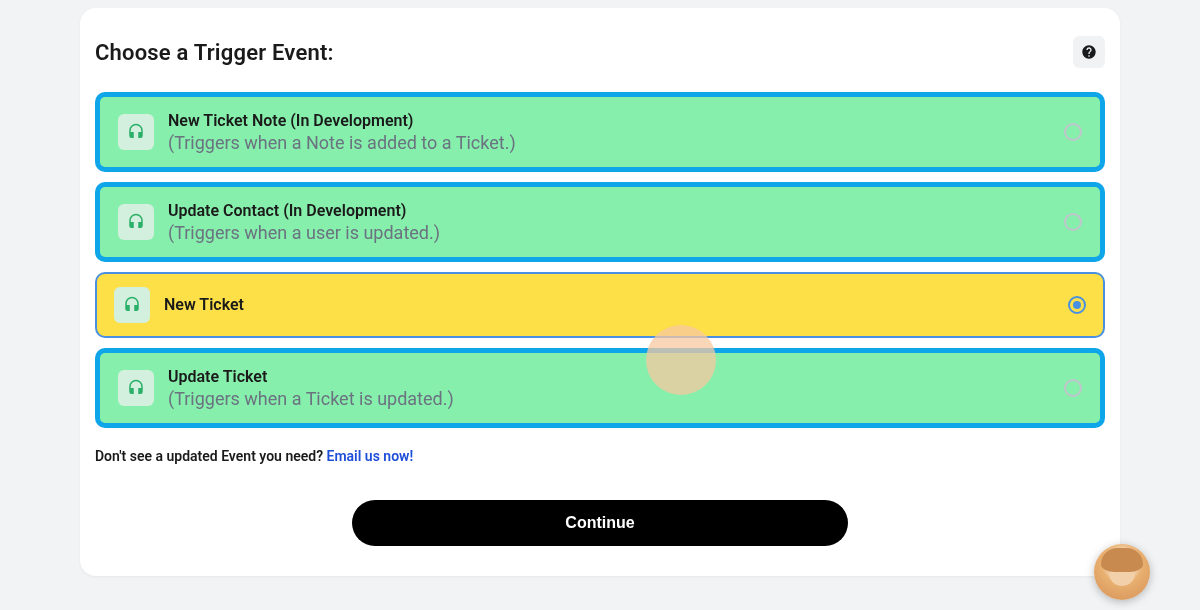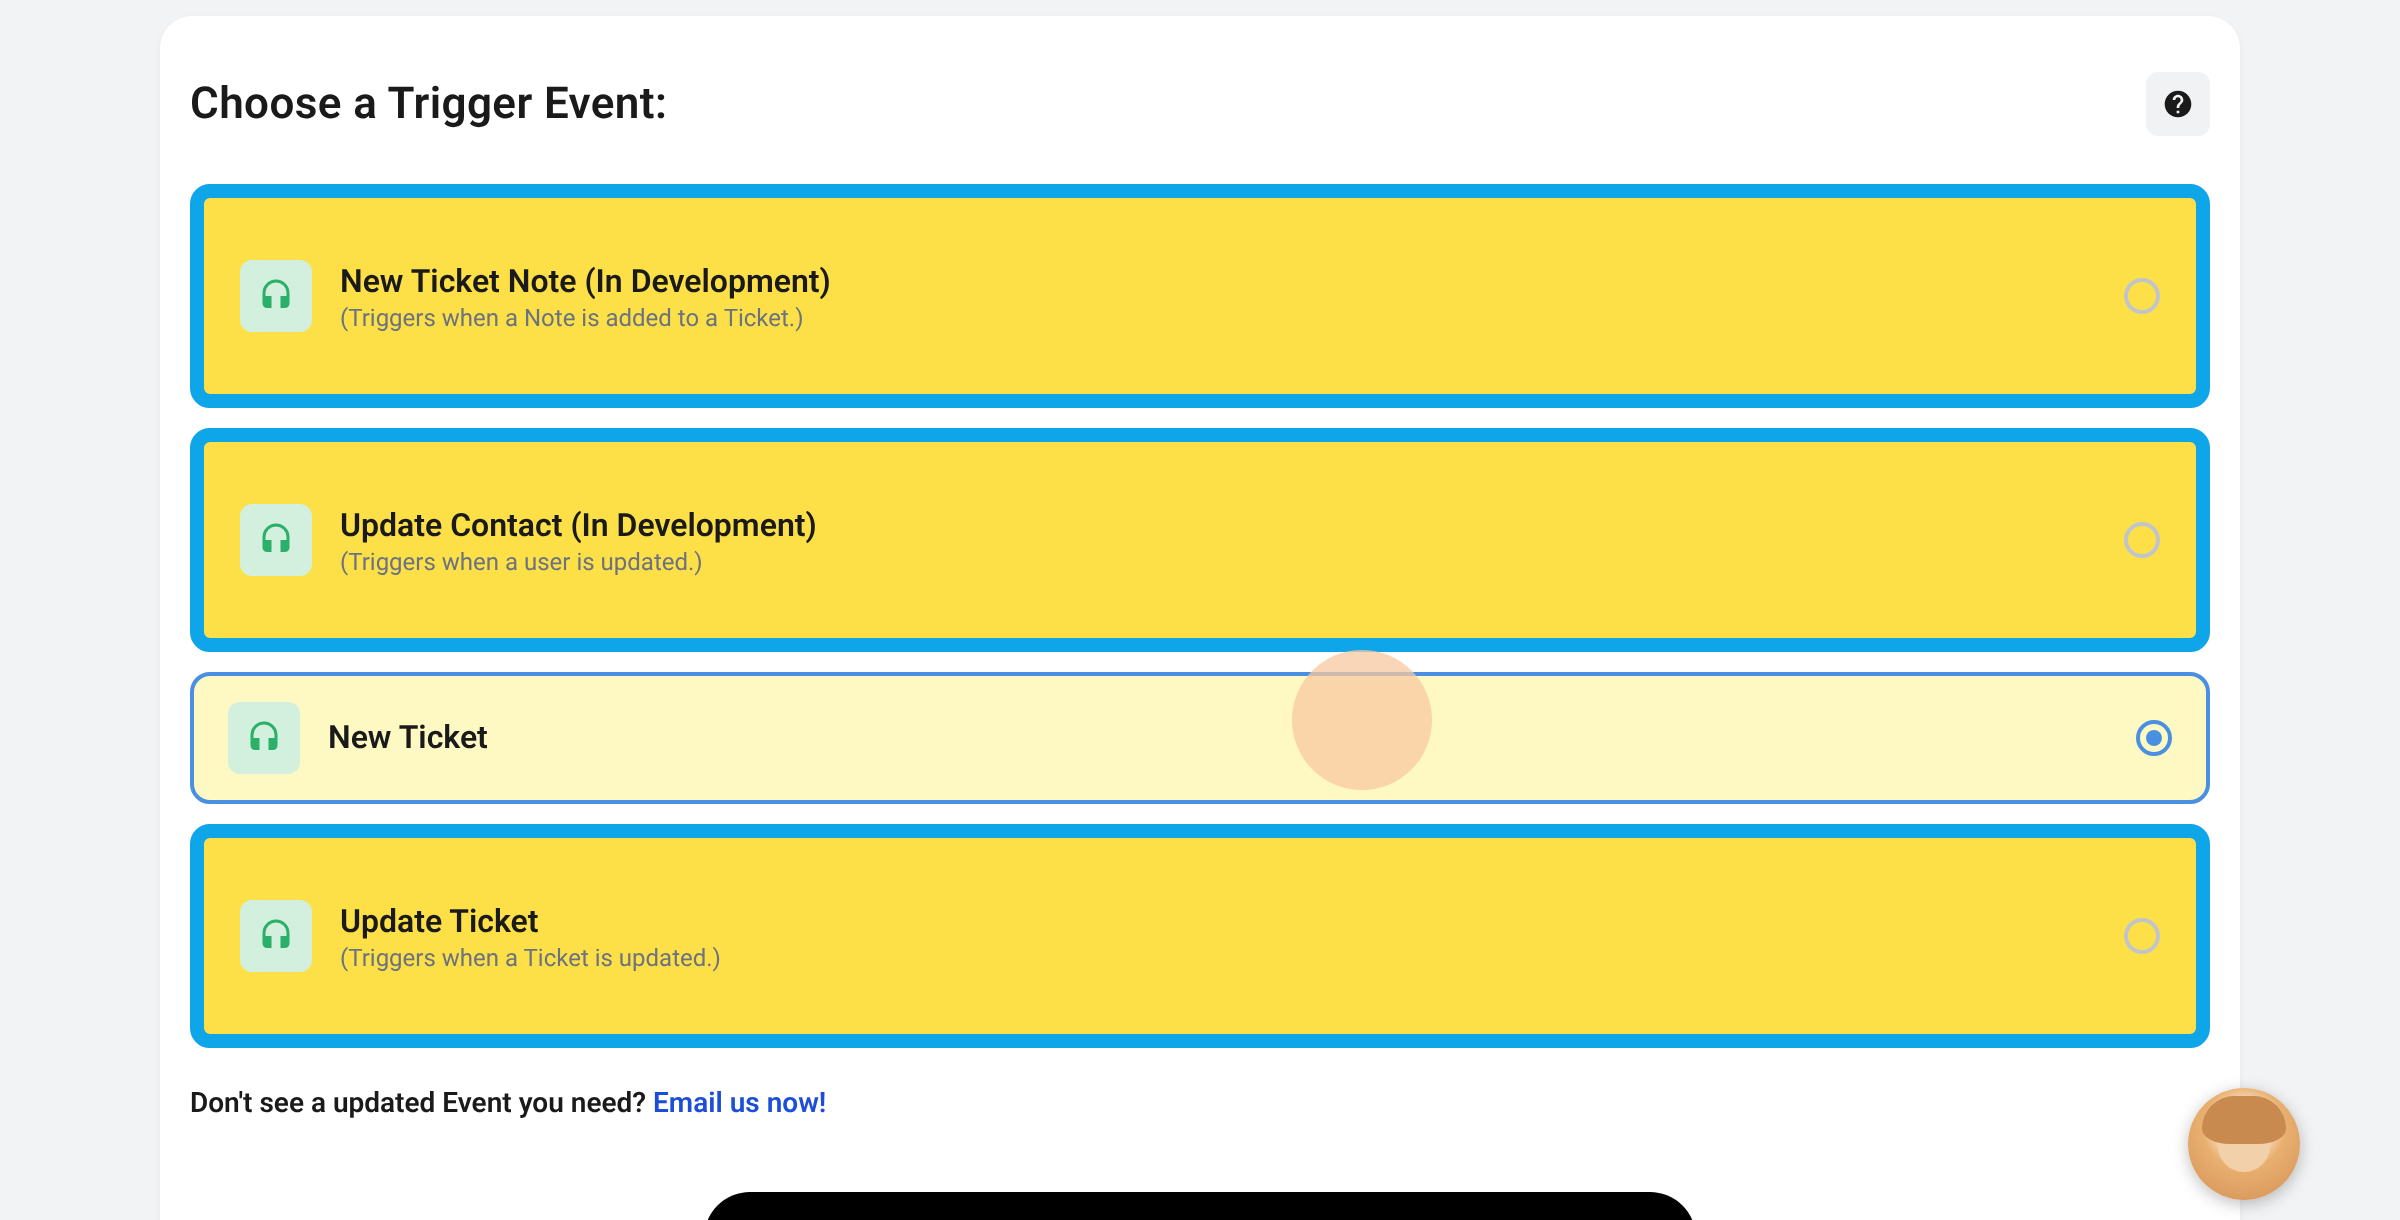--- a/index.html
+++ b/index.html
@@ -51,32 +51,32 @@
       width: 16px;
       height: 16px;
       fill: #1a1a1a;
     }
     .option-list {
       display: flex;
       flex-direction: column;
       gap: 10px;
     }
     .option {
-      border: 7px solid #0ea5e9;
+      border: 5px solid #0ea5e9;
       border-radius: 10px;
-      padding: 31px 18px;
+      padding: 14px 18px;
       display: flex;
       align-items: center;
       gap: 14px;
       cursor: pointer;
-      background: #fde047;
+      background: #86efac;
     }
     .option.selected {
       border: 2px solid #4a90e2;
-      background: #fef9c3;
+      background: #fde047;
       padding: 13px 17px;
     }
     .icon-box {
       width: 36px;
       height: 36px;
       background: #d3efdd;
       border-radius: 6px;
       display: flex;
       align-items: center;
       justify-content: center;
@@ -90,21 +90,21 @@
     .option-text {
       flex: 1;
     }
     .option-title {
       font-size: 16px;
       font-weight: 600;
       color: #1a1a1a;
       margin-bottom: 2px;
     }
     .option-desc {
-      font-size: 12px;
+      font-size: 18px;
       color: #6b7280;
     }
     .radio {
       width: 18px;
       height: 18px;
       border: 2px solid #c0c4cc;
       border-radius: 50%;
       flex-shrink: 0;
       position: relative;
     }

